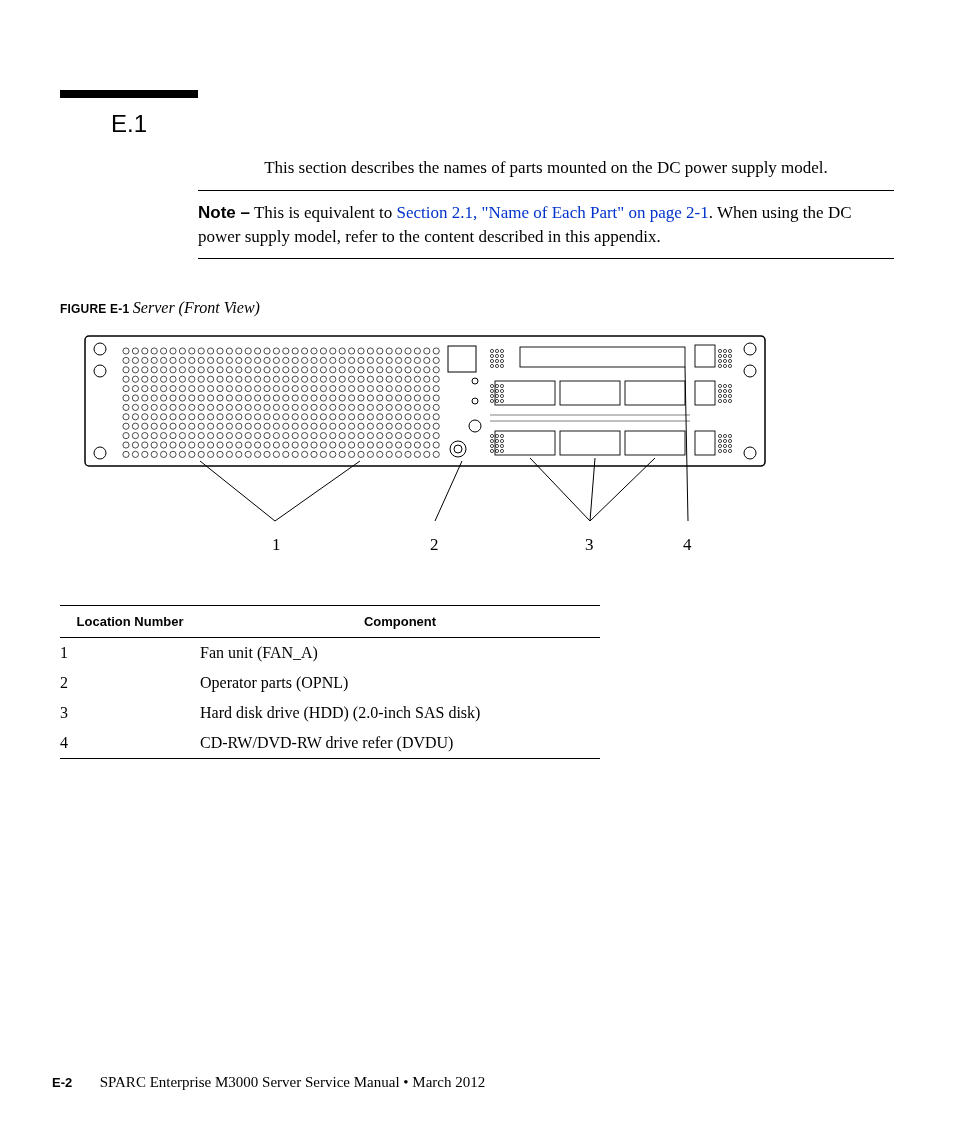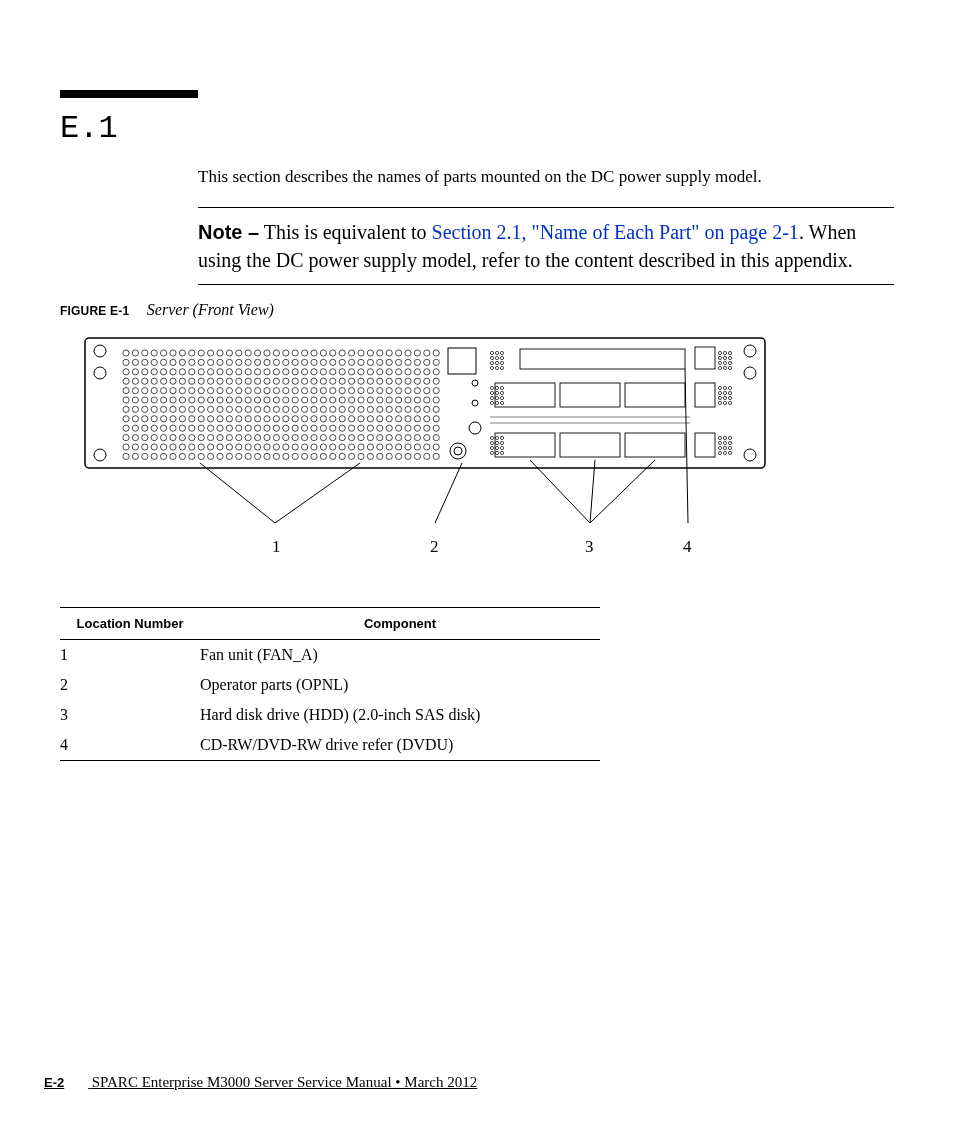--- a/index.html
+++ b/index.html
@@ -24,63 +24,64 @@
     width: 138px;
     background: #000;
     margin-bottom: 12px;
   }
   .heading-row {
     display: flex;
     align-items: baseline;
     margin-bottom: 18px;
   }
   .heading-num {
-    font-size: 32px;
+    font-size: 24px;
     font-weight: normal;
     width: 138px;
-    font-family: Liberation Mono, monospace;
+    font-family: Liberation Sans, sans-serif;
+    text-align: center;
   }
   .heading-title {
     font-size: 36px;
     font-weight: normal;
     font-family: Georgia, serif;
   }
   .body-text {
     margin-left: 138px;
     font-size: 17px;
     line-height: 1.4;
-    margin-bottom: 18px;
+    margin-bottom: 10px;
+    text-align: center;
   }
   .note-box {
     margin-left: 138px;
     border-top: 1.2px solid #000;
     border-bottom: 1.2px solid #000;
     padding: 10px 0;
-    font-size: 20px;
+    font-size: 17px;
     line-height: 1.4;
-    margin-bottom: 16px;
+    margin-bottom: 40px;
   }
   .note-label {
     font-family: Arial, Helvetica, sans-serif;
     font-weight: bold;
   }
   .note-link {
     color: #0033cc;
   }
   .figure-caption {
     font-size: 14px;
     margin-bottom: 14px;
   }
   .figure-label {
     font-family: Arial, Helvetica, sans-serif;
     font-weight: bold;
     font-size: 12px;
     text-transform: none;
     letter-spacing: 0.2px;
-    margin-right: 14px;
   }
   .figure-title {
     font-size: 16px;
     font-style: italic;
   }
   .diagram-wrap {
     width: 690px;
     margin-left: 20px;
     margin-bottom: 40px;
   }
@@ -118,23 +119,22 @@
   }
   .tbl tr.last td {
     border-bottom: 1.2px solid #000;
   }
   .col-num {
     width: 140px;
   }
   .footer {
     position: absolute;
     bottom: 54px;
-    left: 44px;
+    left: 52px;
     font-size: 14px;
-    text-decoration: underline;
   }
   .footer .pg {
     font-family: Arial, Helvetica, sans-serif;
     font-weight: bold;
     font-size: 13px;
     margin-right: 24px;
   }
   .footer .ft {
     font-size: 15px;
   }

